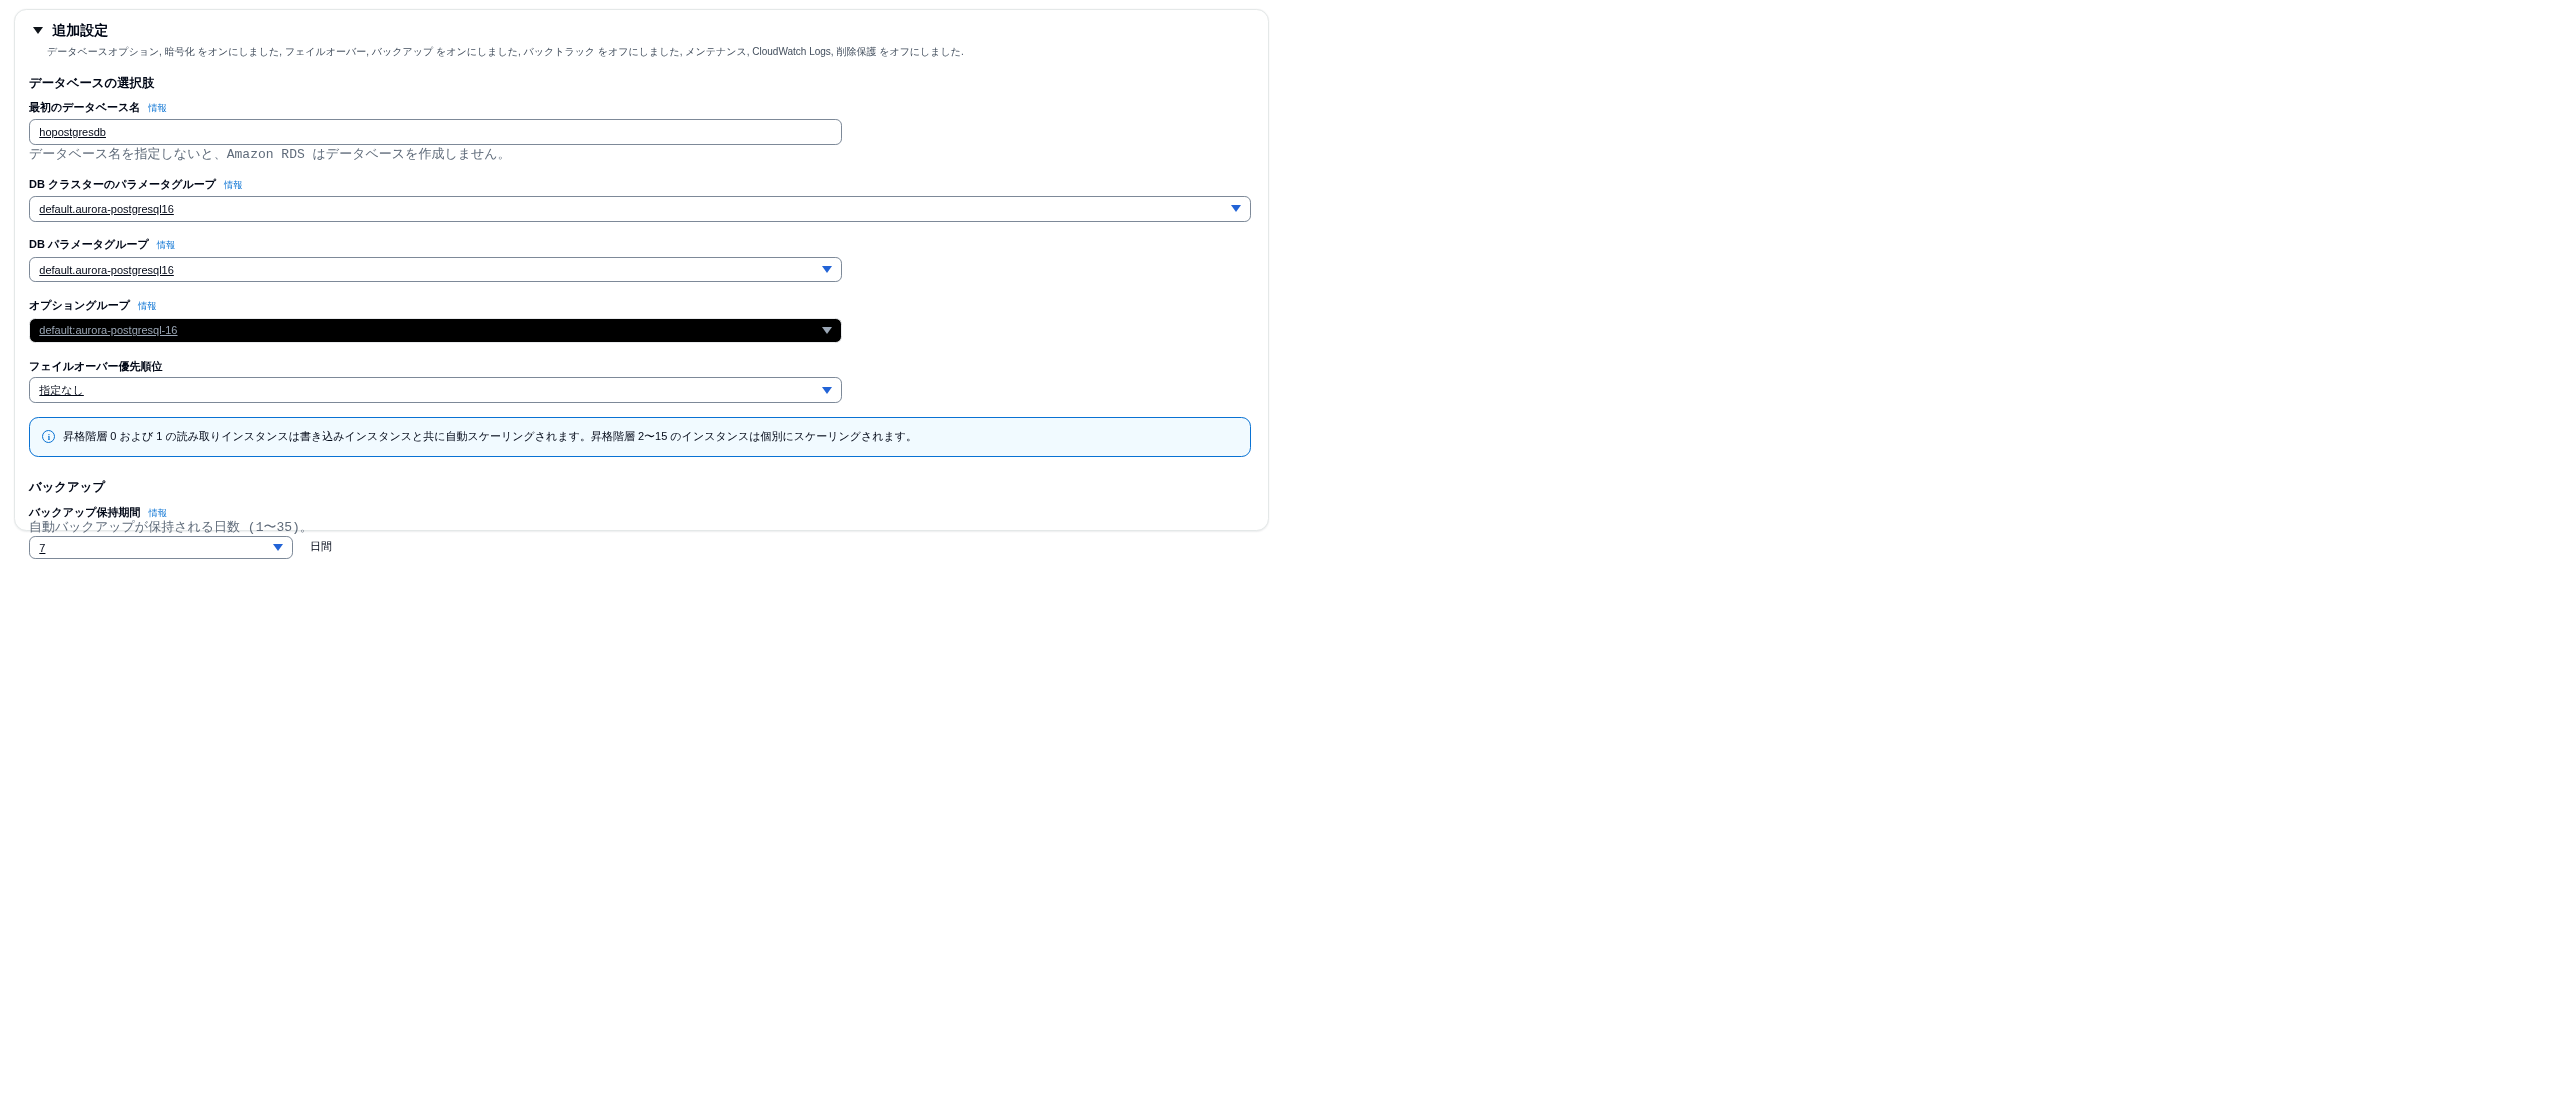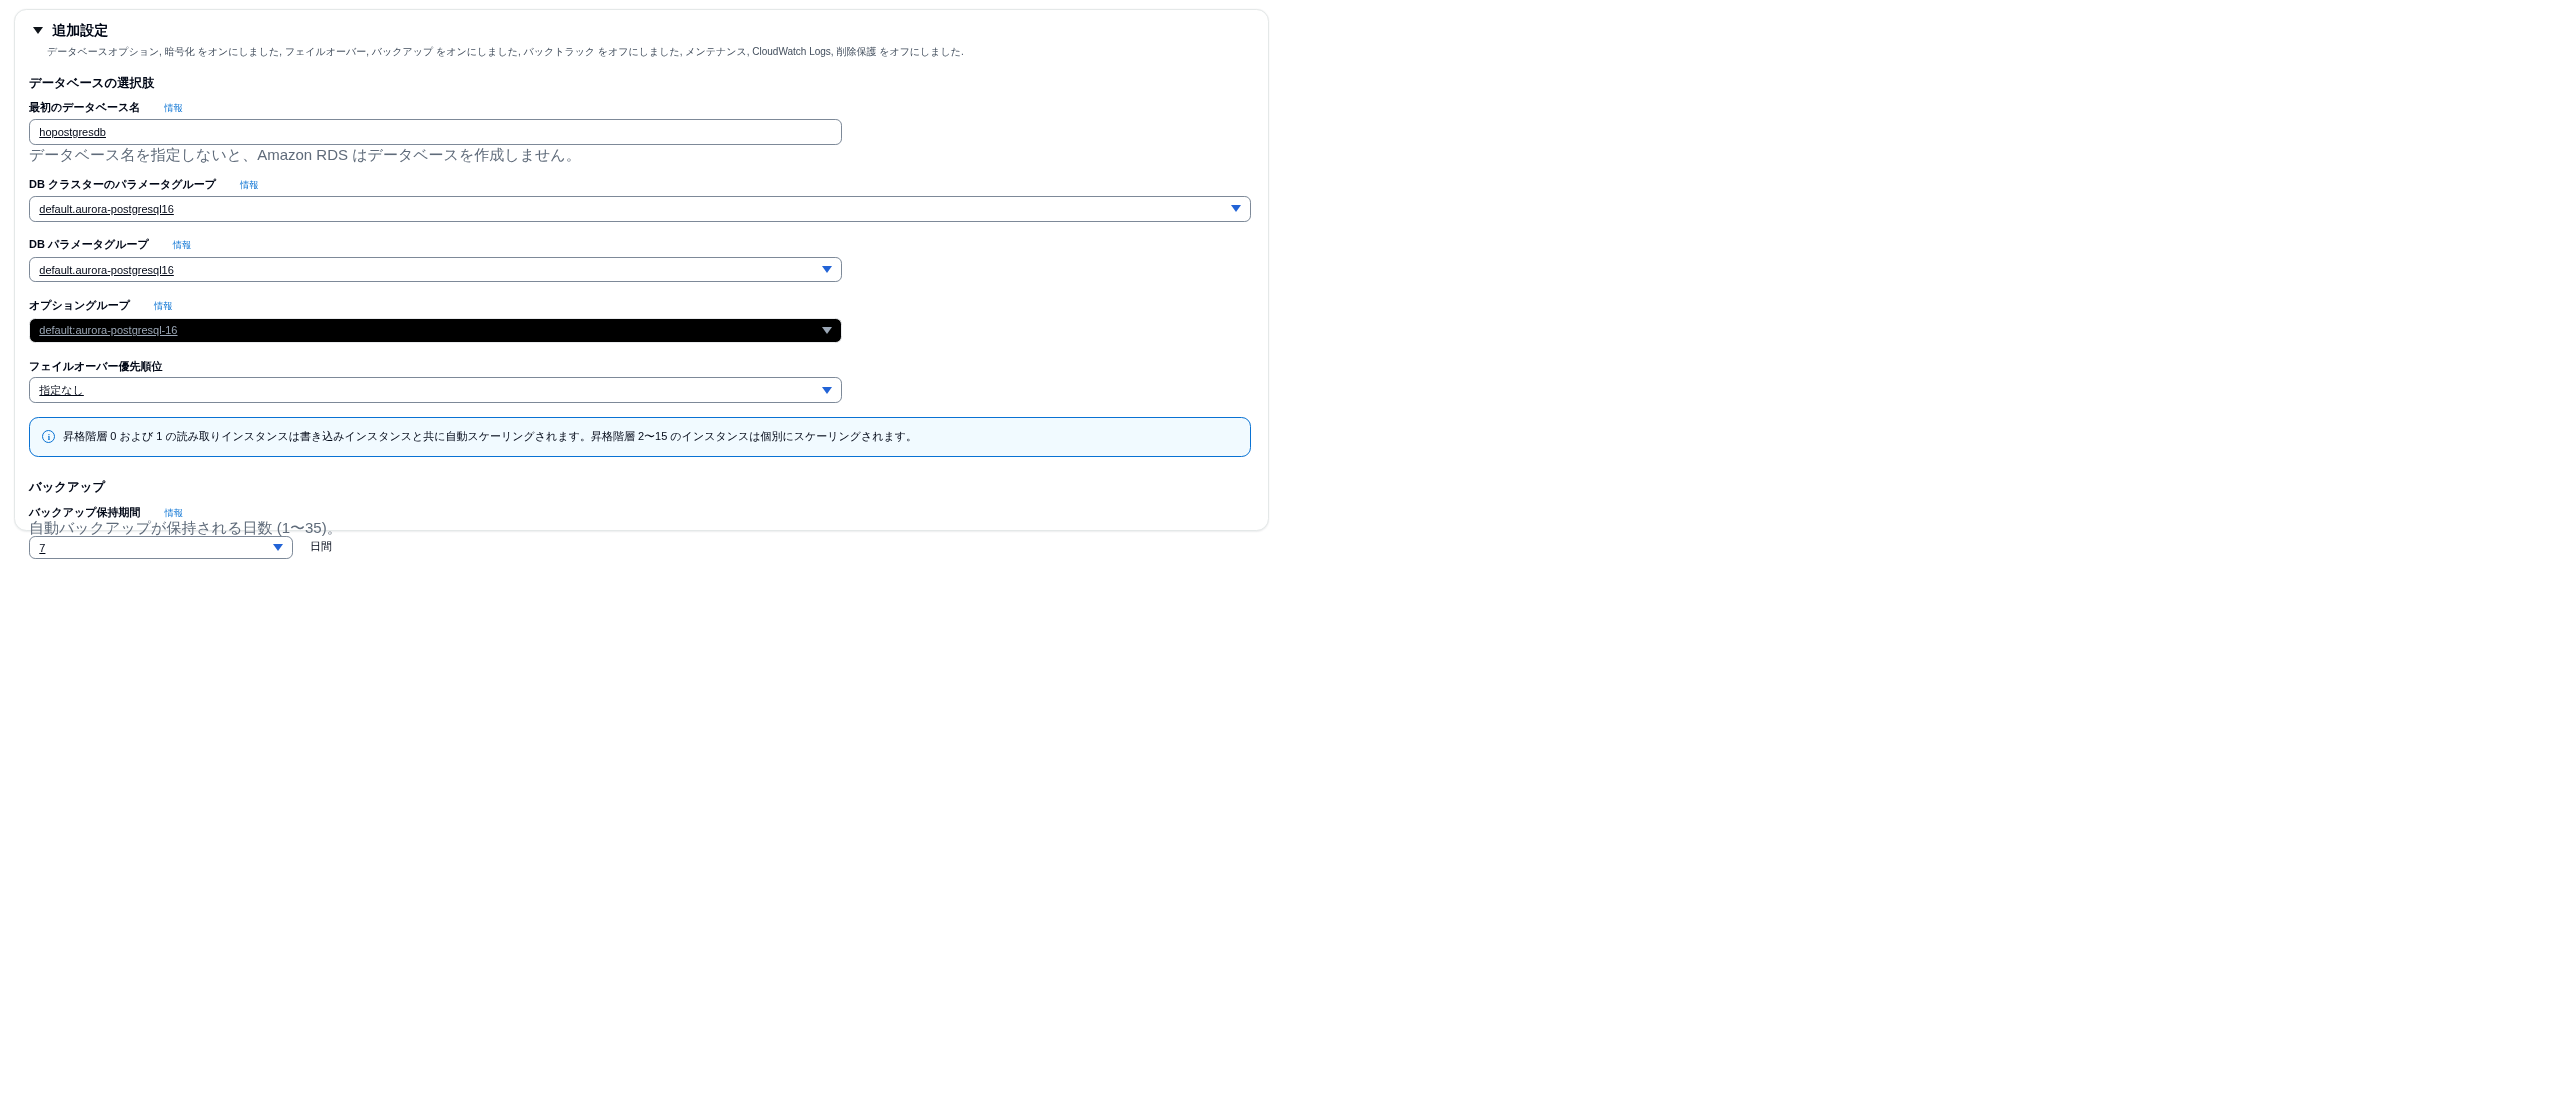--- a/index.html
+++ b/index.html
@@ -34,21 +34,21 @@
   }
   .expander-title { font-size: 14px; font-weight: 700; }
   .expander-desc {
     margin-left: 18px; margin-top: 5px;
     font-size: 10px; line-height: 14px; color: #414d5c;
   }
 
   h3.section-heading { font-size: 12.4px; font-weight: 700; line-height: 17px; margin-top: 15.5px; }
   h3.section-heading.backup { margin-top: 22px; }
 
-  .field-label-row { display: flex; align-items: baseline; gap: 24px; margin-top: 15.5px; line-height: 15.5px; }
+  .field-label-row { display: flex; align-items: baseline; gap: 8px; margin-top: 15.5px; line-height: 15.5px; }
   .field-label-row.first { margin-top: 7.8px; }
   .field-label { font-size: 11px; font-weight: 700; }
   .info-link { font-size: 9.3px; color: #0972d3; cursor: pointer; }
 
   .text-input, .select {
     margin-top: 3.1px;
     height: 25.6px;
     width: 813px;
     border: 1.6px solid #7d8998;
     border-radius: 6.2px;
@@ -72,21 +72,21 @@
   .select.full { width: 100%; }
   .select.small { width: 264px; height: 23px; margin-top: 2.3px; }
   .select.disabled {
     background: #000000;
     border-color: #e9ebed;
     color: #9ba7b6;
     cursor: not-allowed;
   }
   .select.disabled .select-caret { border-top-color: #9ba7b6; }
 
-  .helper-text { margin-top: 3.9px; font-size: 15px; line-height: 12.4px; color: #5f6b7a; }
+  .helper-text { margin-top: 3.9px; font-size: 13px; line-height: 12.4px; color: #5f6b7a; font-family: Liberation Mono, monospace; }
   .helper-text.tight { margin-top: 0.8px; line-height: 11.6px; }
 
   .info-alert {
     margin-top: 14px;
     width: 100%;
     min-height: 40px;
     border: 1.6px solid #0972d3;
     border-radius: 9.3px;
     background: #f1faff;
     display: flex; align-items: center; gap: 7.8px;

